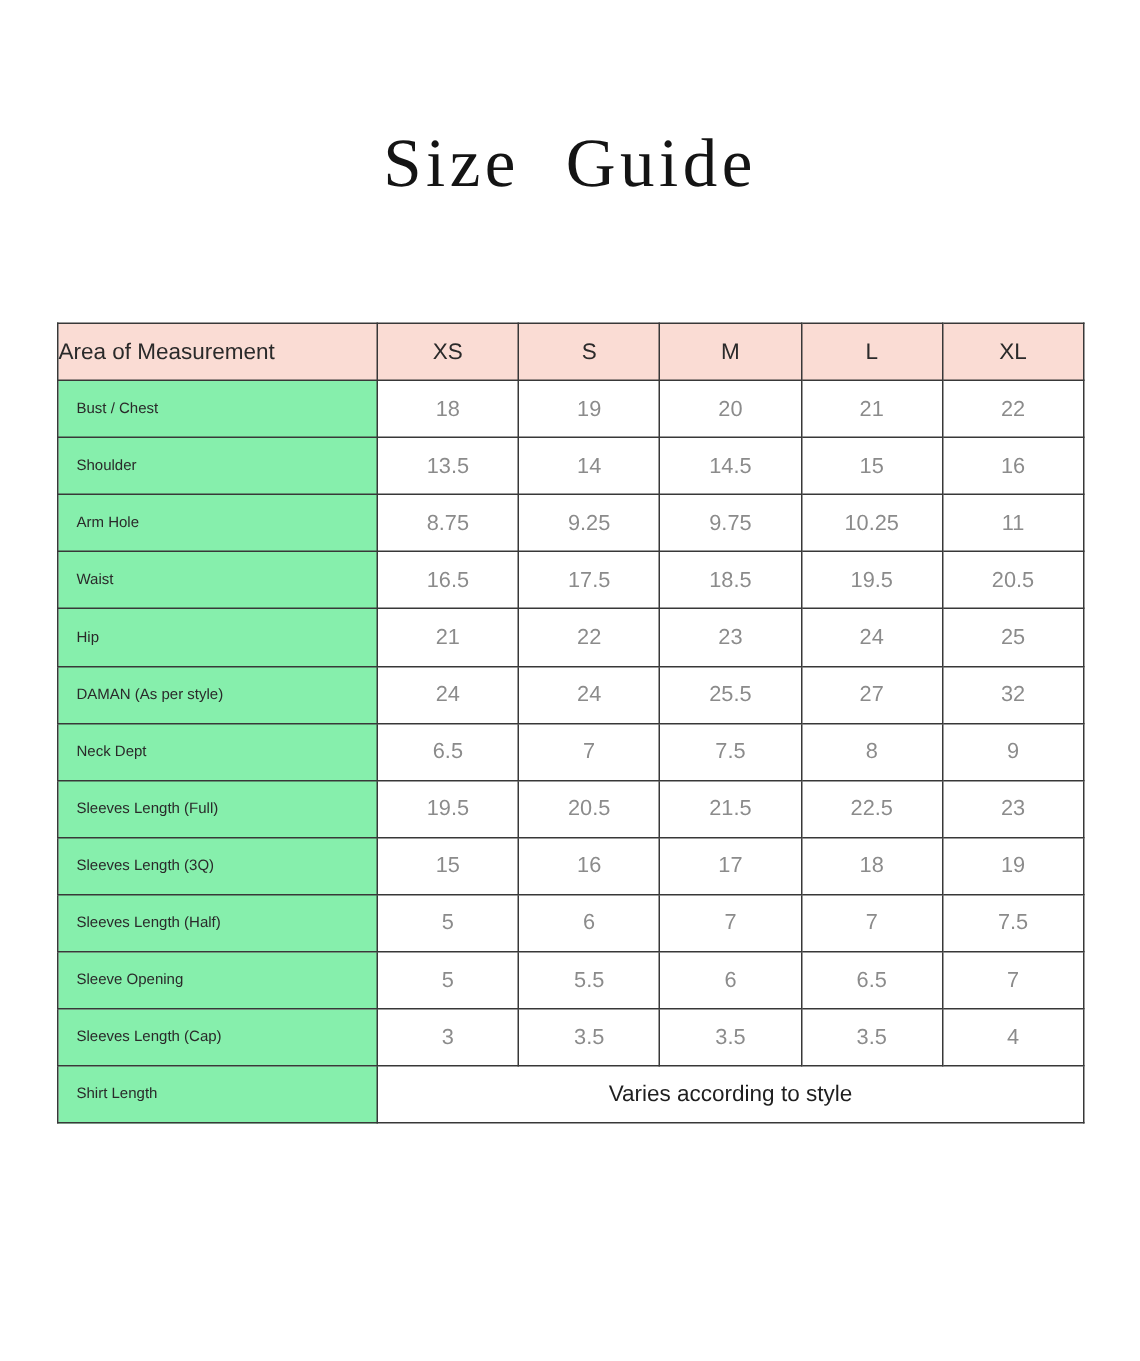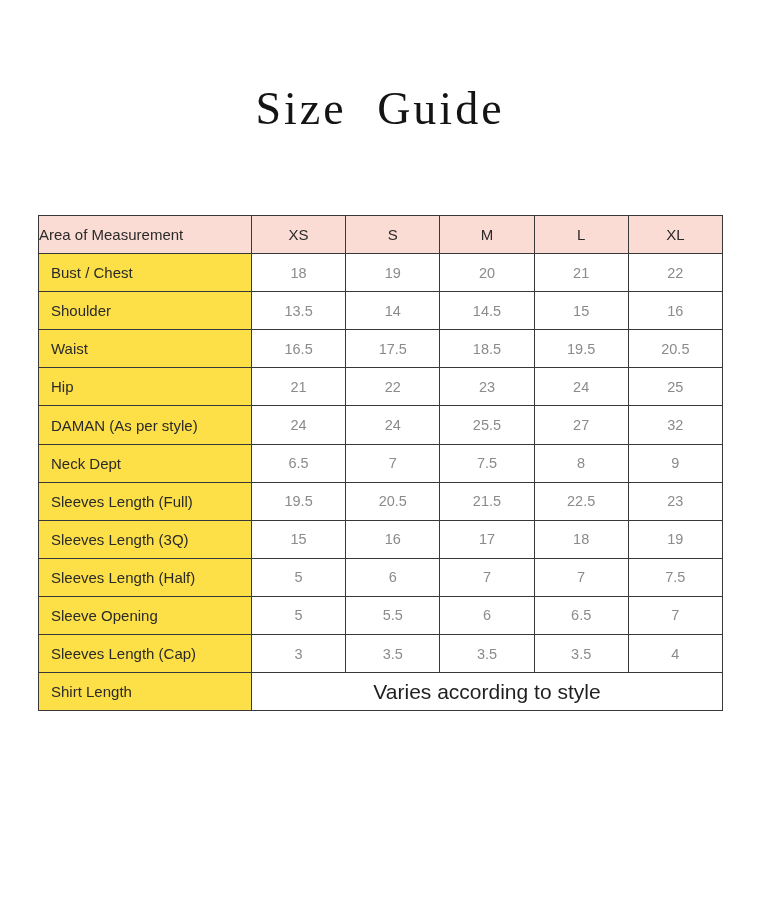--- a/index.html
+++ b/index.html
@@ -52,33 +52,33 @@
     color: #2a2a2a;
     text-align: center;
   }
   .size-table thead th.corner-cell {
     text-align: left;
     padding-left: 0;
   }
   .label-cell {
     text-align: left;
     padding-left: 12px;
-    font-size: 15px;
+    font-size: 10px;
     color: #2a2a2a;
-    background: #fde047;
+    background: #86efac;
   }
   .value-cell {
     text-align: center;
     font-size: 14.5px;
     color: #8b8b8b;
     background: #ffffff;
   }
   .merged-cell {
     text-align: center;
-    font-size: 21px;
+    font-size: 15px;
     color: #1f1f1f;
     background: #ffffff;
   }
 </style>
 </head>
 <body>
 
 <div class="page">
 
   <div class="title">Size Guide</div>
@@ -113,20 +113,28 @@
         </tr>
         <tr>
           <td class="label-cell">Shoulder</td>
           <td class="value-cell">13.5</td>
           <td class="value-cell">14</td>
           <td class="value-cell">14.5</td>
           <td class="value-cell">15</td>
           <td class="value-cell">16</td>
         </tr>
         <tr>
+          <td class="label-cell">Arm Hole</td>
+          <td class="value-cell">8.75</td>
+          <td class="value-cell">9.25</td>
+          <td class="value-cell">9.75</td>
+          <td class="value-cell">10.25</td>
+          <td class="value-cell">11</td>
+        </tr>
+        <tr>
           <td class="label-cell">Waist</td>
           <td class="value-cell">16.5</td>
           <td class="value-cell">17.5</td>
           <td class="value-cell">18.5</td>
           <td class="value-cell">19.5</td>
           <td class="value-cell">20.5</td>
         </tr>
         <tr>
           <td class="label-cell">Hip</td>
           <td class="value-cell">21</td>

